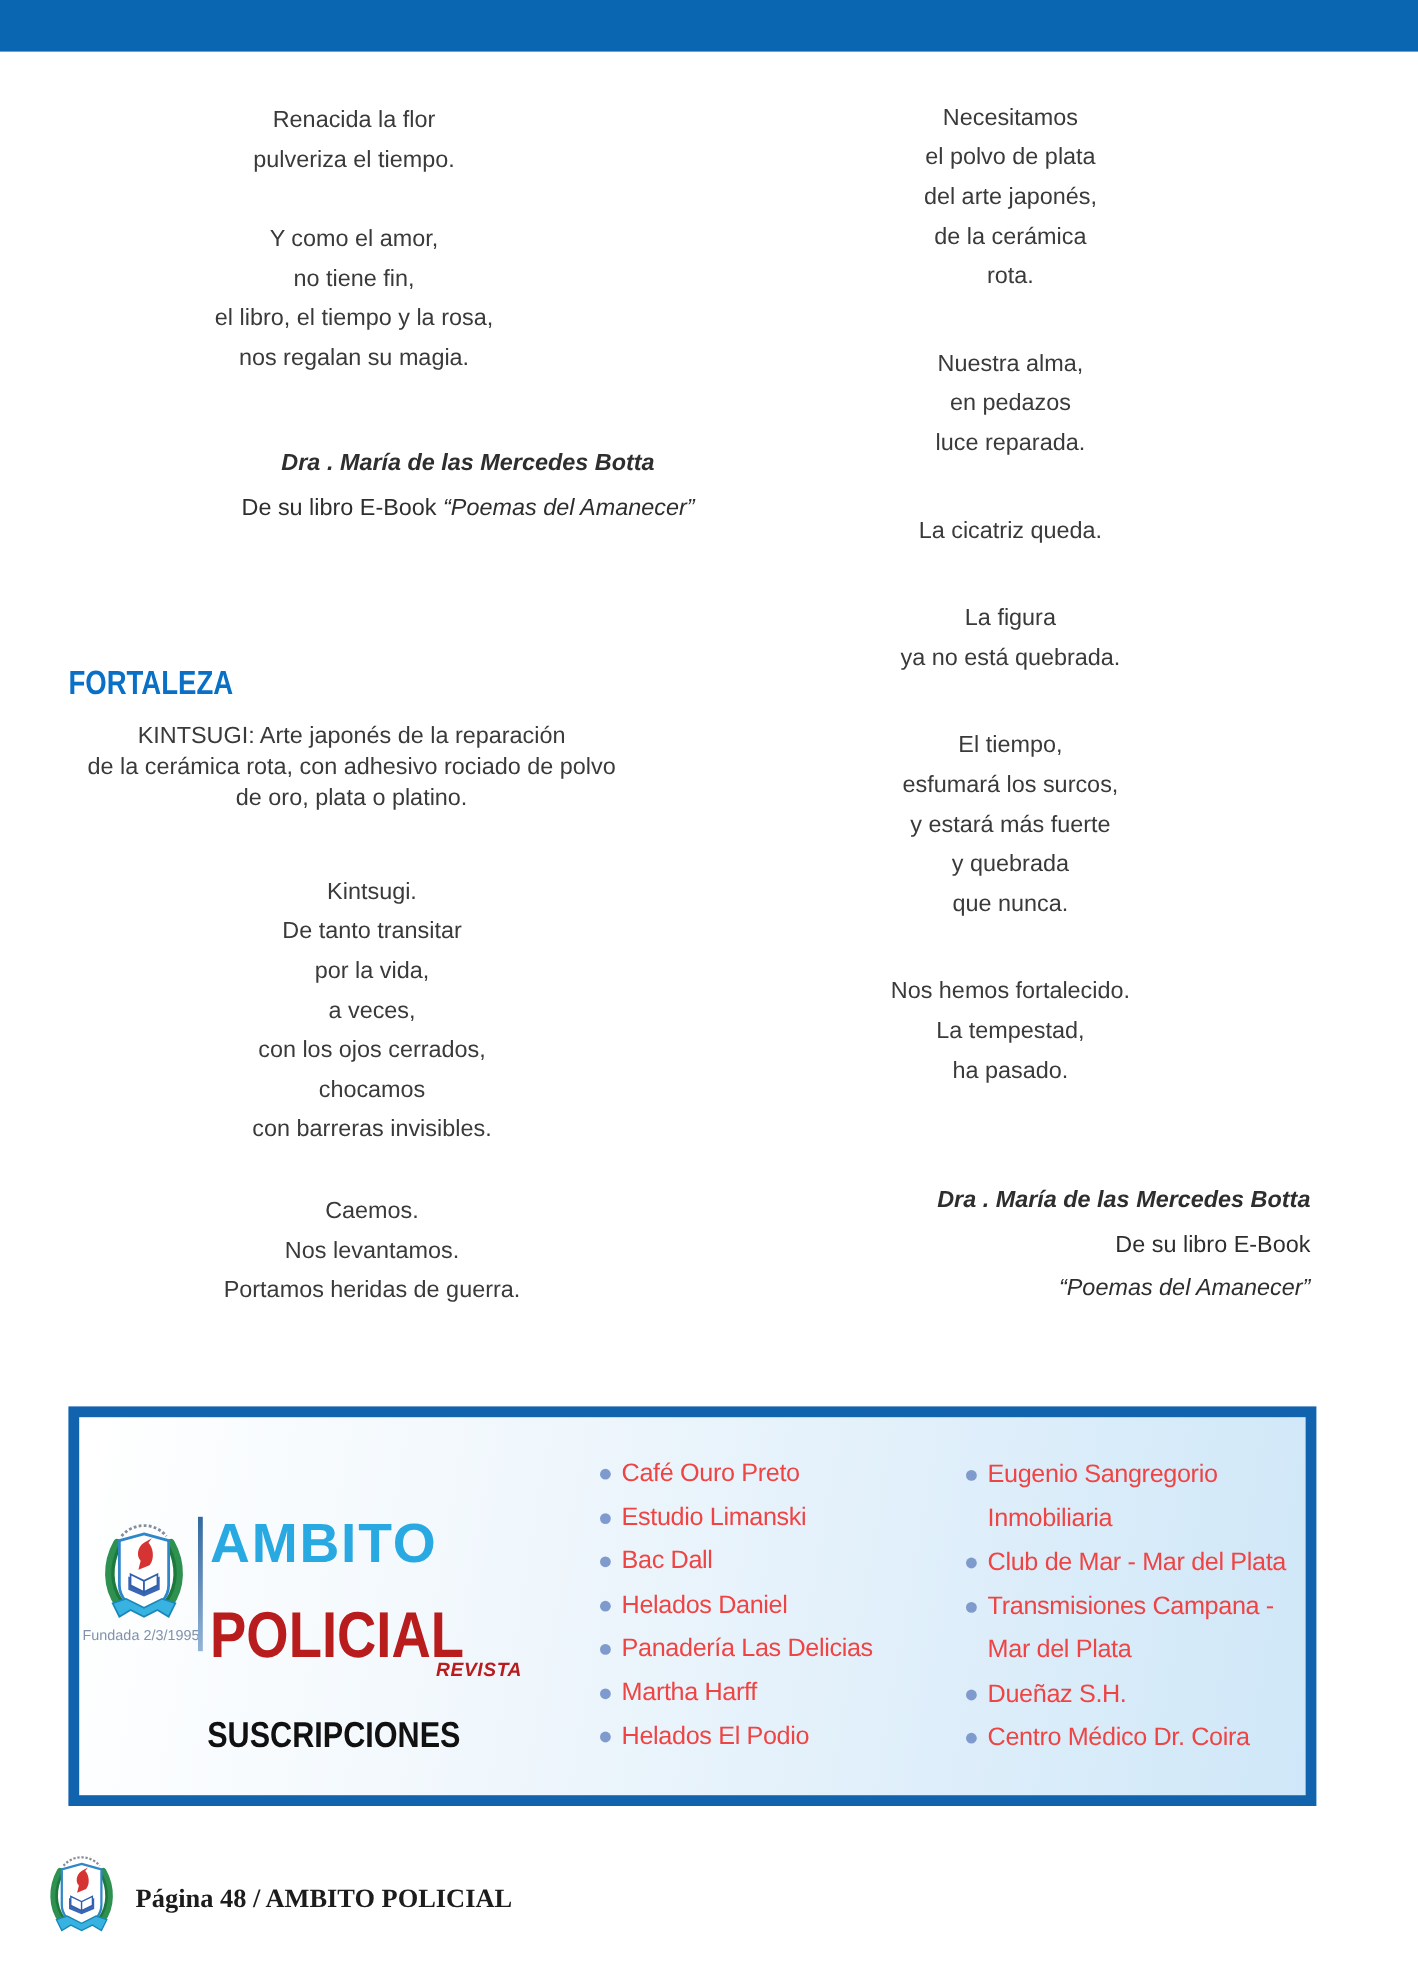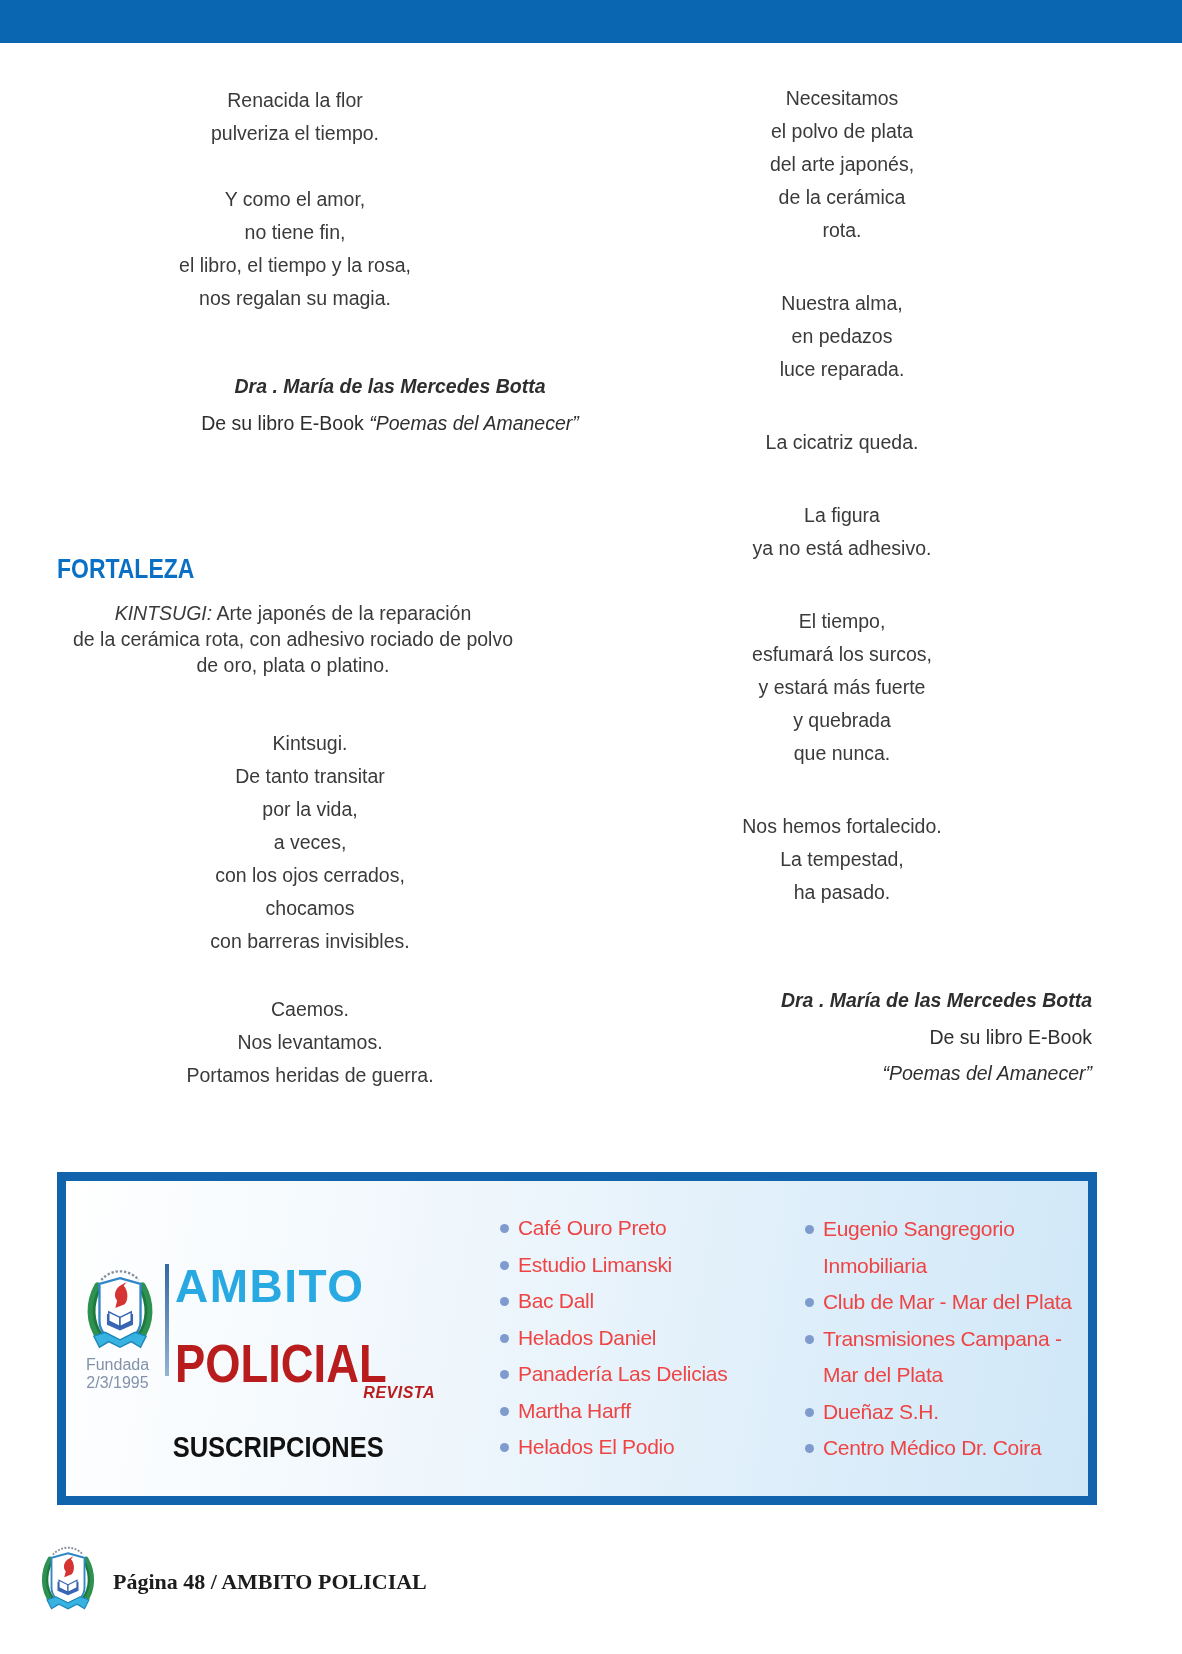--- a/index.html
+++ b/index.html
@@ -23,37 +23,37 @@
   .credit .src-title{font-style:italic;}
   .credit-left{text-align:center;}
   .credit-right{text-align:right;}
   .credit-right .src{height:36px;line-height:36px;}
   
   .heading{position:absolute;color:#0a70c5;font-weight:bold;font-size:28px;line-height:34px;}
   .squeeze{display:inline-block;transform:scaleX(0.82);transform-origin:left center;white-space:nowrap;}
   
   .kdef{position:absolute;text-align:center;font-size:19.5px;color:#3a3a3a;}
   .kdef div{height:26px;line-height:26px;white-space:nowrap;}
-  .kterm{font-style:italic;}
+  .kterm{}
   
   .subbox{
     left:57px;top:1172px;width:1040px;height:333px;box-sizing:border-box;
     border:9px solid #1263ae;
     background:linear-gradient(100deg,#ffffff 0%,#eef6fc 40%,#cfe7f8 100%);
   }
   .logo-ambito{left:175px;top:1263px;font-weight:bold;font-size:46px;line-height:1;
     letter-spacing:1.5px;color:#29a9e1;white-space:nowrap;text-align:center;}
   .logo-policial{left:175px;top:1336px;font-weight:bold;font-size:54px;line-height:1;
     color:#b91c1c;white-space:nowrap;}
   .logo-policial .squeeze{transform:scaleX(0.84);}
   .logo-revista{left:175px;top:1384px;width:260px;text-align:right;font-style:italic;
     font-weight:bold;font-size:16px;color:#b91c1c;letter-spacing:0.5px;}
   .logo-divider{left:165px;top:1264px;width:4px;height:112px;
     background:linear-gradient(#34699f,#93b3d6);}
-  .founded{left:60px;top:1356px;width:115px;text-align:center;font-size:16px;color:#8292aa;}
+  .founded{left:60px;top:1356px;width:115px;text-align:center;font-size:12px;color:#8292aa;}
   .subs-label{left:128px;top:1430px;width:300px;text-align:center;
     font-weight:bold;font-size:30px;color:#111;}
   .subs-label .squeeze{transform:scaleX(0.85);transform-origin:center;}
   
   .sponsors{position:absolute;font-size:21px;color:#ef4444;letter-spacing:-0.3px;}
   .sponsor-item{display:flex;align-items:flex-start;line-height:36.5px;}
   .sponsor-item .dot{flex:0 0 auto;width:9px;height:9px;border-radius:50%;
     background:#7f9bce;margin:14px 9px 0 0;}
   .sponsor-item .txt{white-space:pre-line;}
   
@@ -133,21 +133,21 @@
     <div class="poem-line">de la cerámica</div>
     <div class="poem-line">rota.</div>
     <div class="poem-line"></div>
     <div class="poem-line">Nuestra alma,</div>
     <div class="poem-line">en pedazos</div>
     <div class="poem-line">luce reparada.</div>
     <div class="poem-line"></div>
     <div class="poem-line">La cicatriz queda.</div>
     <div class="poem-line"></div>
     <div class="poem-line">La figura</div>
-    <div class="poem-line">ya no está adhesivo.</div>
+    <div class="poem-line">ya no está quebrada.</div>
     <div class="poem-line"></div>
     <div class="poem-line">El tiempo,</div>
     <div class="poem-line">esfumará los surcos,</div>
     <div class="poem-line">y estará más fuerte</div>
     <div class="poem-line">y quebrada</div>
     <div class="poem-line">que nunca.</div>
     <div class="poem-line"></div>
     <div class="poem-line">Nos hemos fortalecido.</div>
     <div class="poem-line">La tempestad,</div>
     <div class="poem-line">ha pasado.</div>

